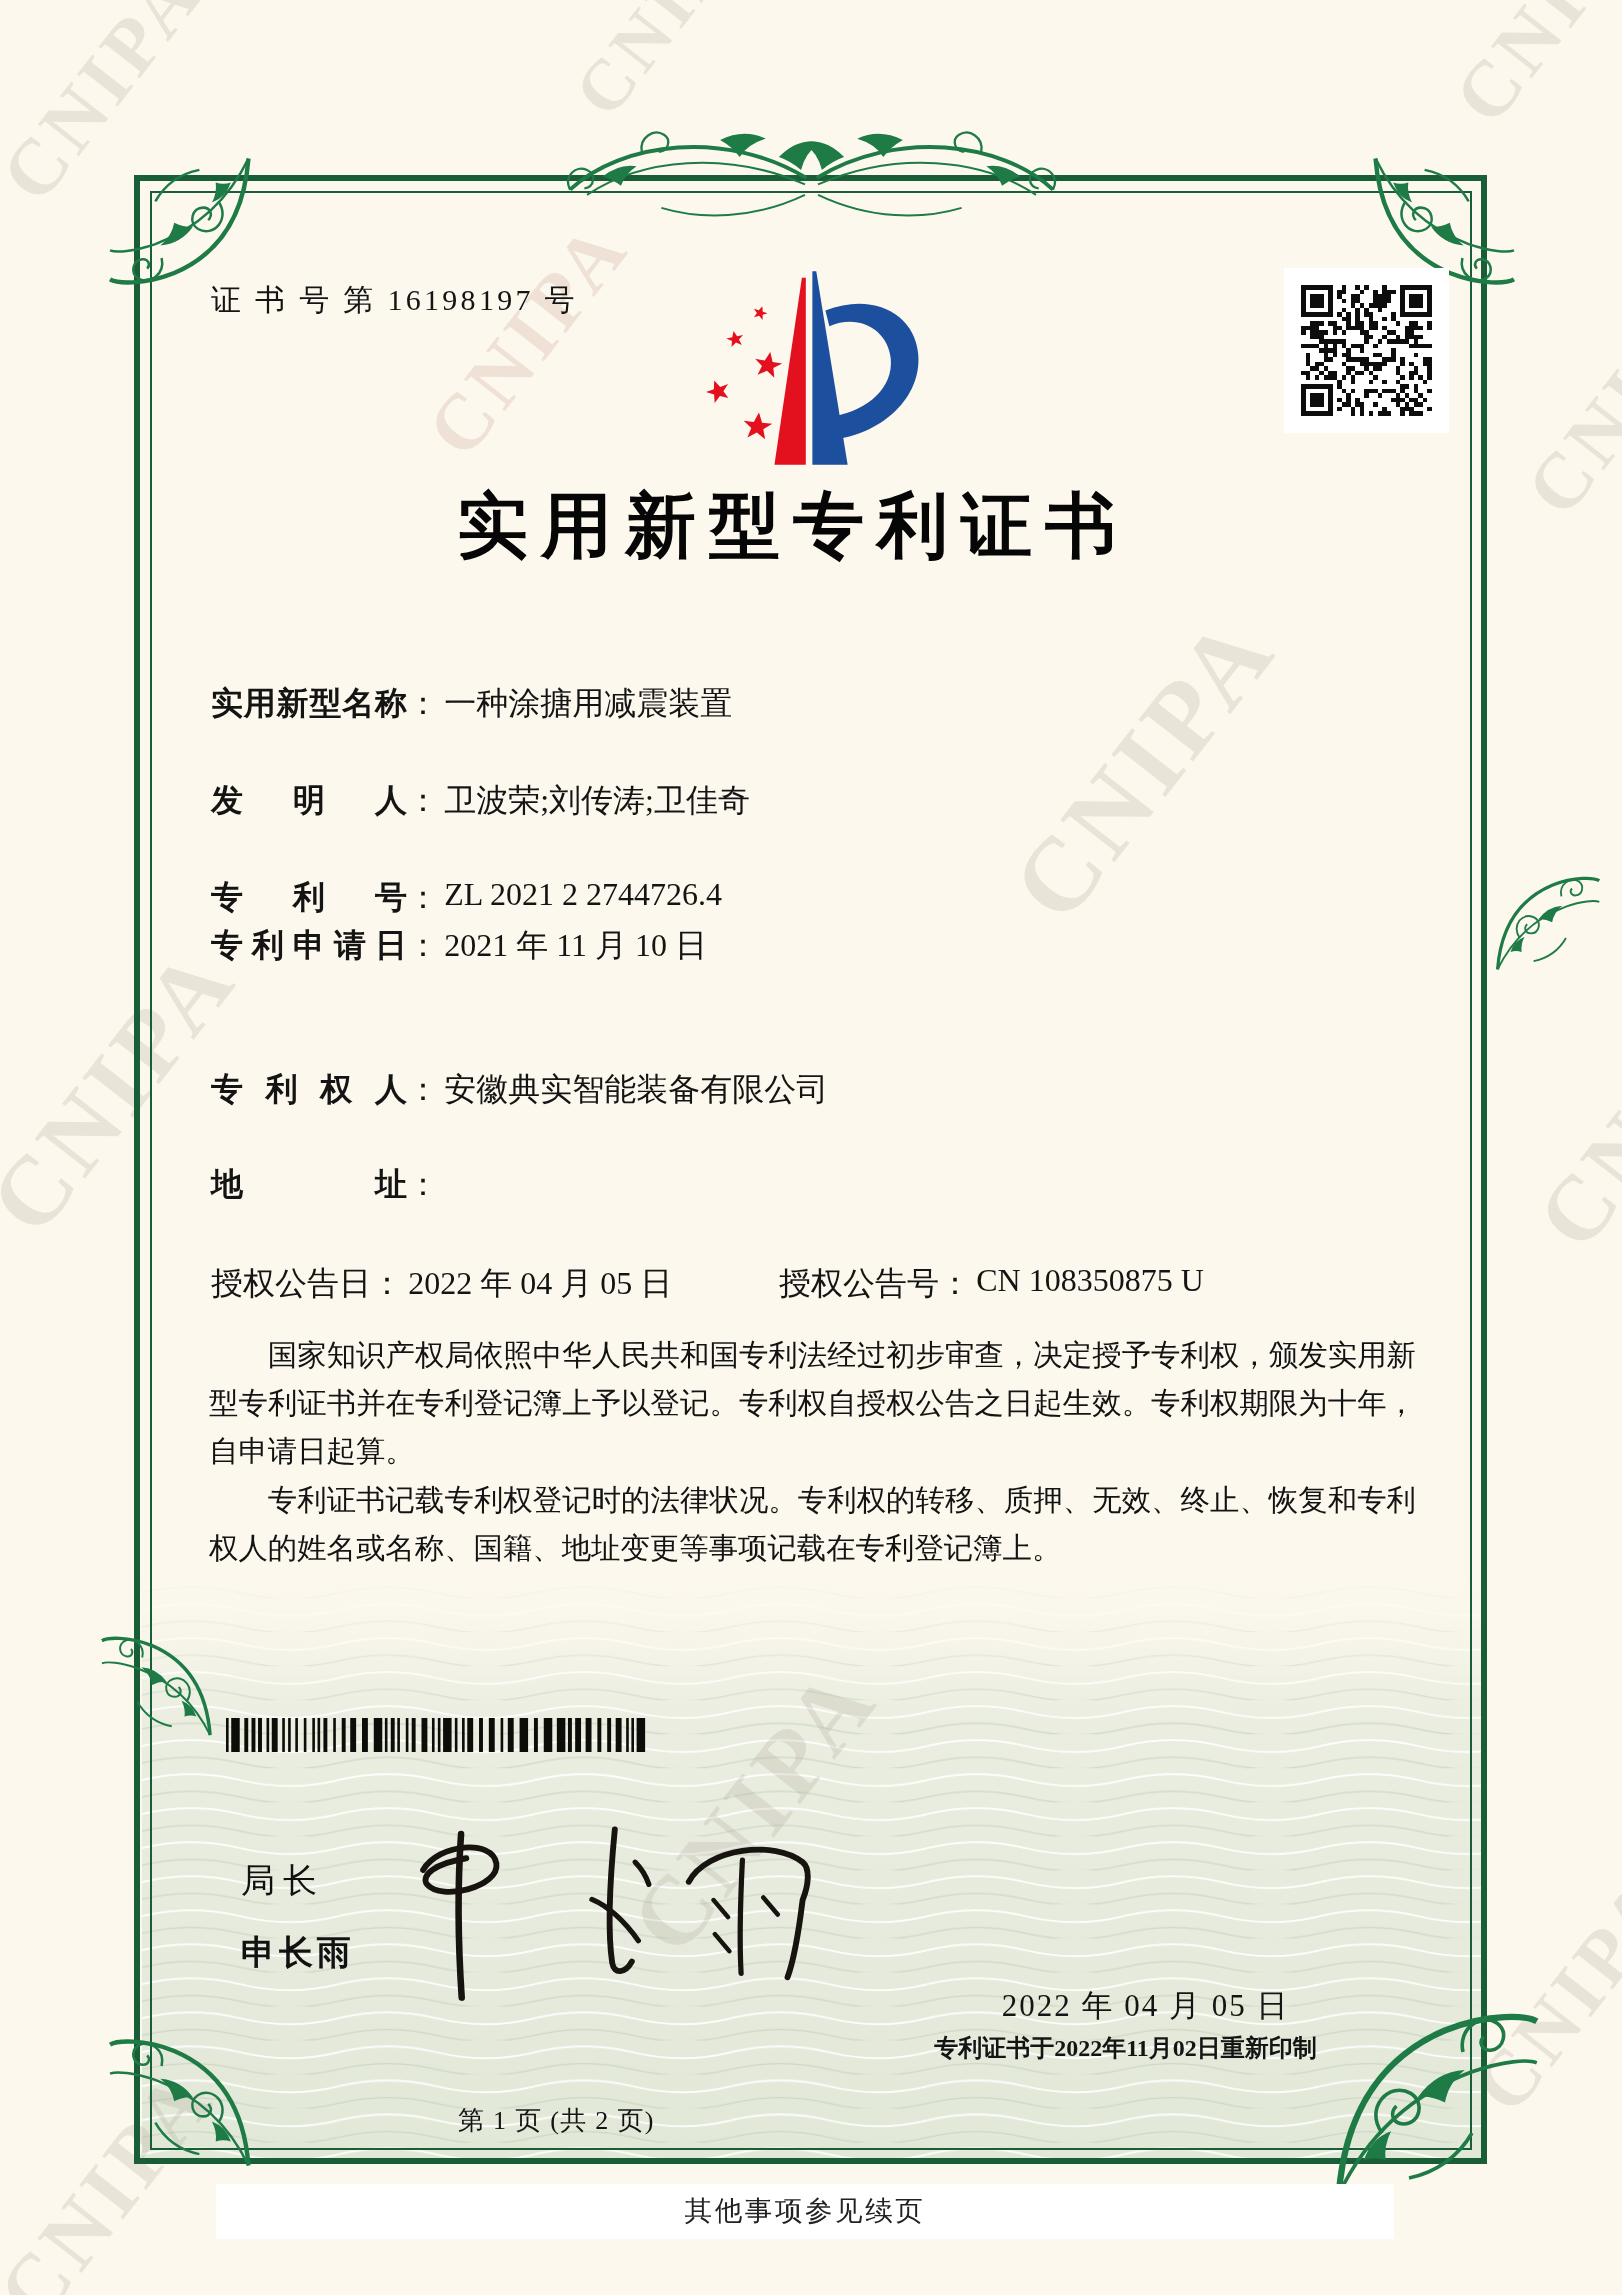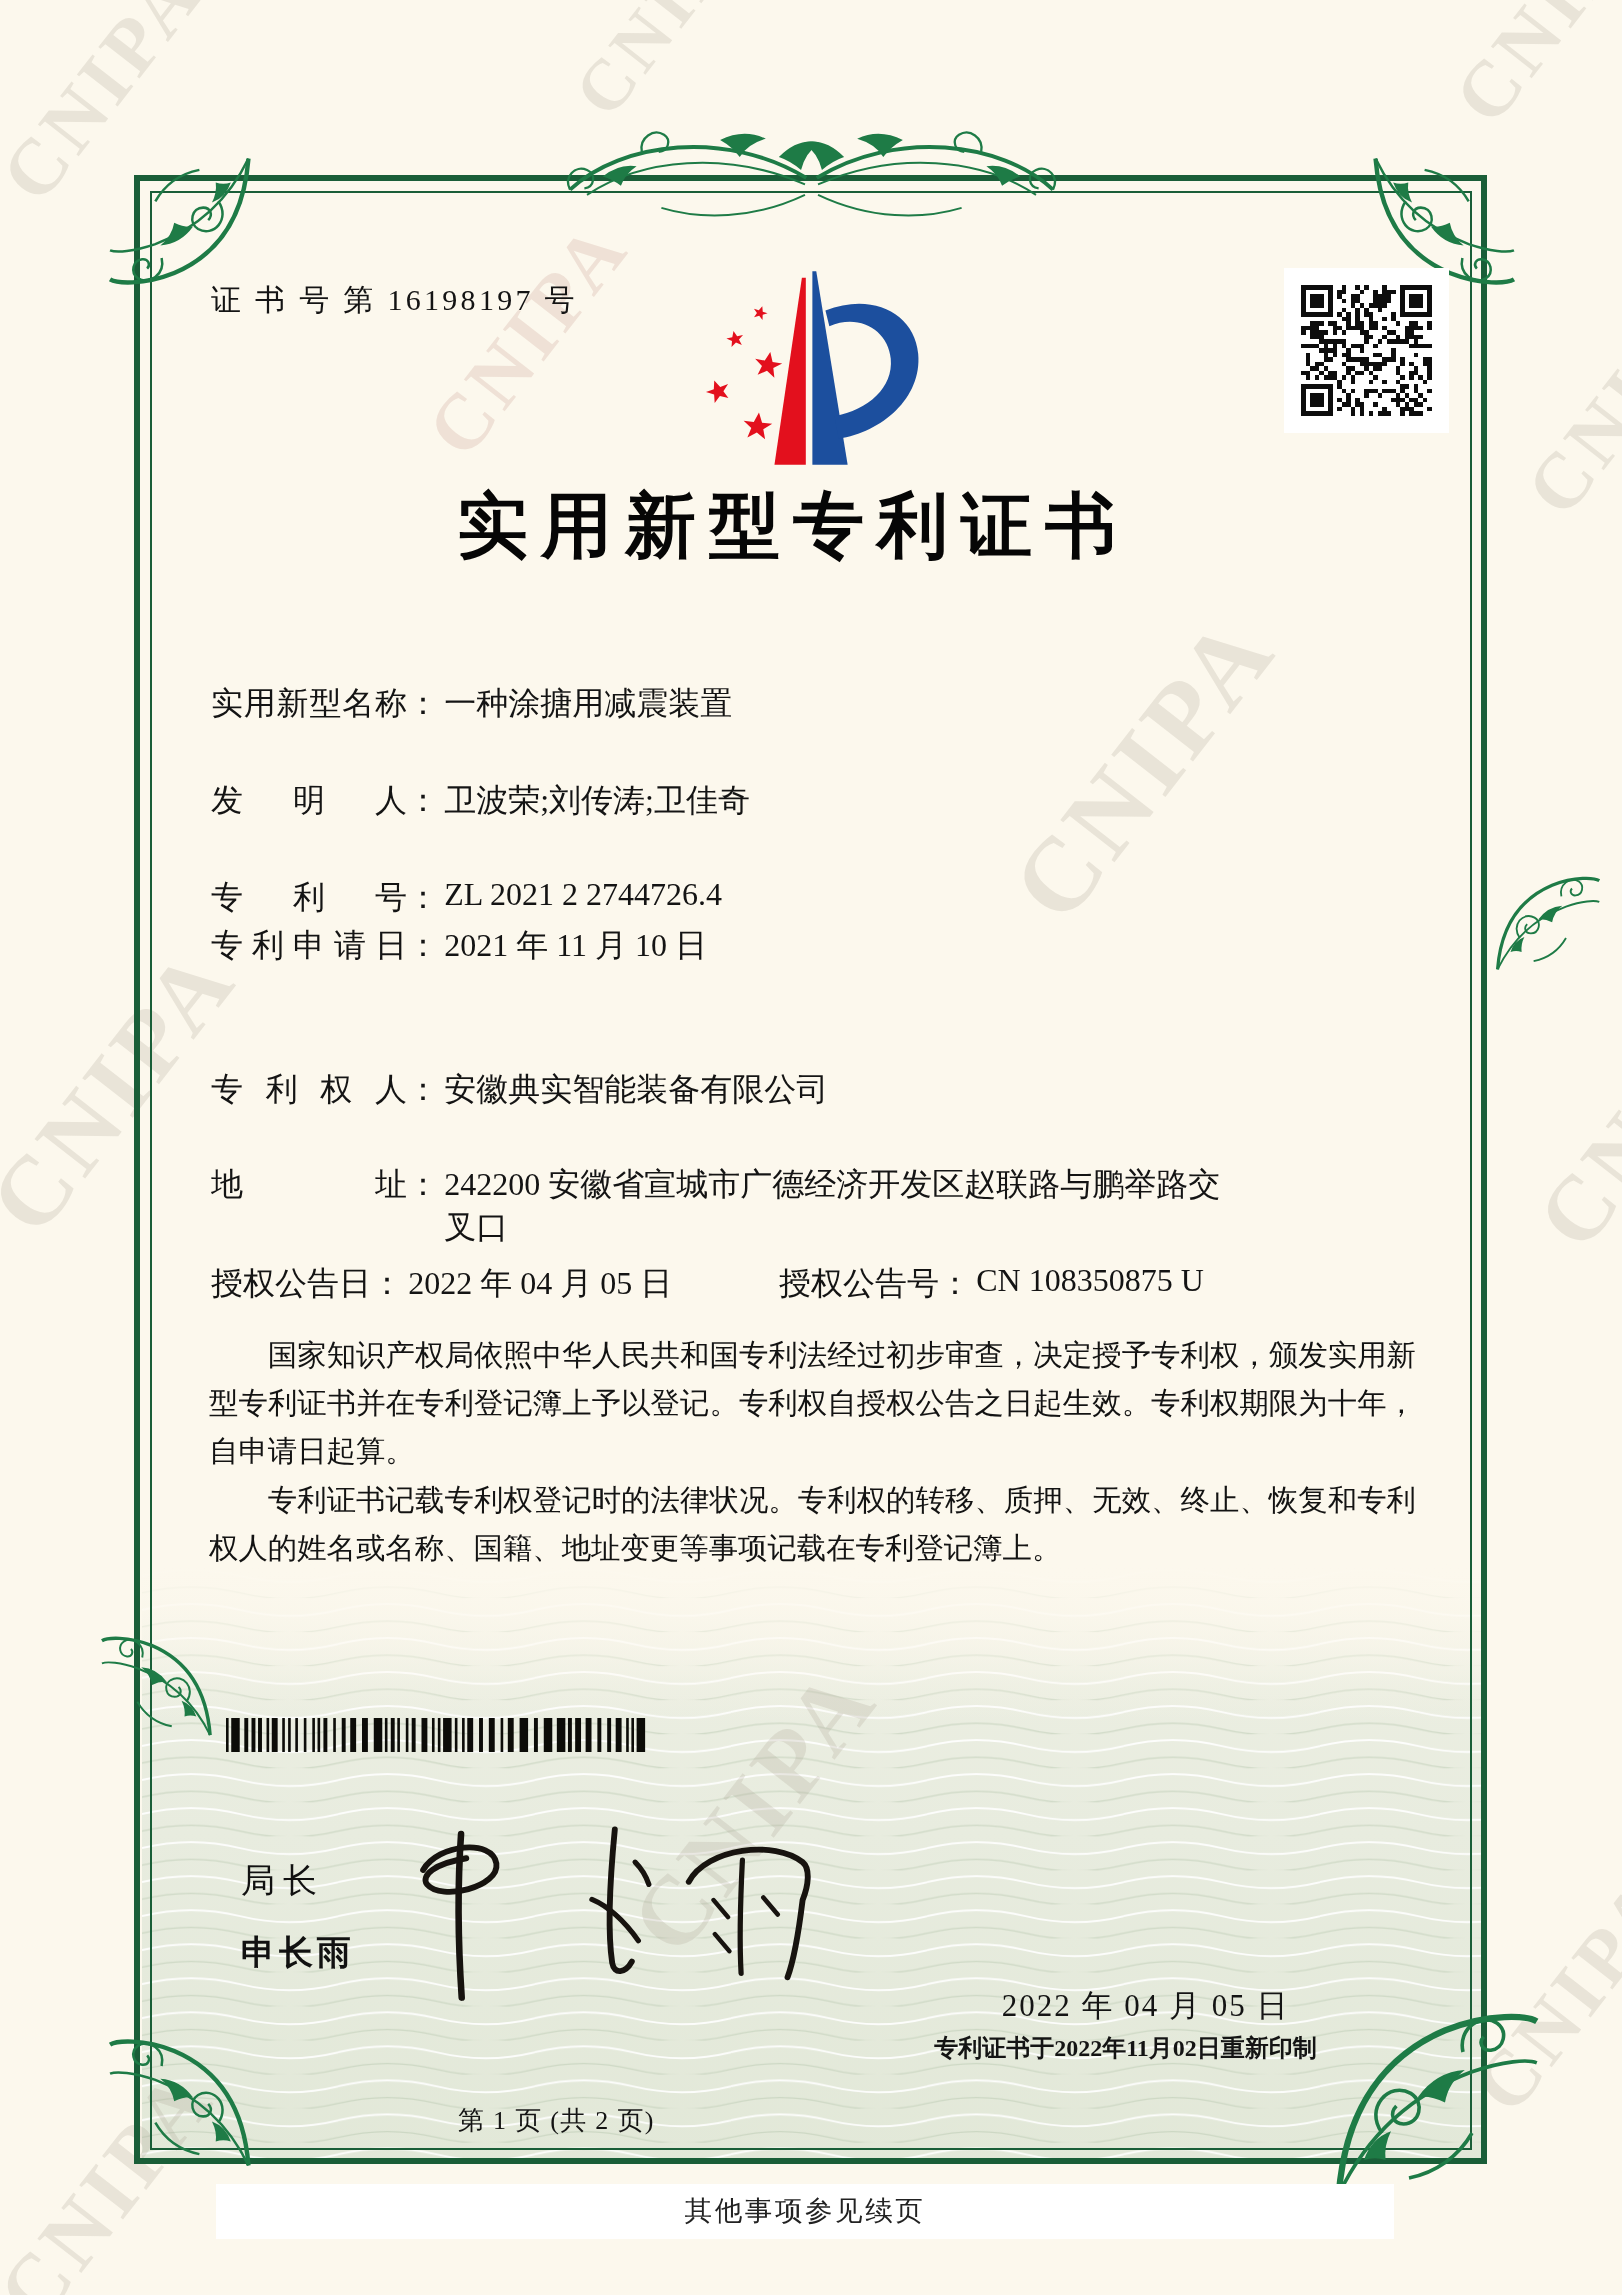--- a/index.html
+++ b/index.html
@@ -23,21 +23,21 @@
              background:linear-gradient(180deg,#fcf8ed 0%,rgba(252,248,237,0) 100%);}
   
   .z{z-index:4;position:absolute;}
   .certno{left:211px;top:280px;font-size:30px;letter-spacing:3.3px;}
   .logo{left:697px;top:270px;}
   .qrbox{left:1284px;top:268px;width:165px;height:165px;background:#ffffff;}
   .qrbox svg{position:absolute;left:17px;top:17px;}
   .title{left:0;width:1586px;top:479px;text-align:center;font-size:71px;font-weight:bold;
          letter-spacing:13px;color:#060606;}
   .row{left:211px;font-size:32px;white-space:nowrap;}
-  .row .lab{display:inline-block;width:196px;text-align:justify;text-align-last:justify;vertical-align:top;}
+  .row .lab{display:inline-block;width:196px;text-align:justify;text-align-last:justify;vertical-align:top;font-weight:bold;}
   .row .col{vertical-align:top;}
   .row .val{margin-left:5.2px;vertical-align:top;}
   .r1{top:682px}.r2{top:779px}.r3{top:876px}.r4{top:924px}.r5{top:1068px}.r6{top:1163px}
   .addrblock{display:inline-block;margin-left:5.2px;vertical-align:top;line-height:43px;white-space:normal;width:883px;}
   .r7{top:1262px}
   .grant2{position:absolute;left:568px;top:0;}
   .para{left:209px;width:1207px;font-size:29.4px;line-height:48px;text-align:justify;
         text-indent:2em;color:#131313;}
   .p1{top:1331px}.p2{top:1476px}
   .barcode{left:226px;top:1718px;}
@@ -452,21 +452,21 @@
   <div class="z row r3">
     <span class="lab">专利号</span><span class="col">：</span><span class="val">ZL 2021 2 2744726.4</span>
   </div>
   <div class="z row r4">
     <span class="lab">专利申请日</span><span class="col">：</span><span class="val">2021 年 11 月 10 日</span>
   </div>
   <div class="z row r5">
     <span class="lab">专利权人</span><span class="col">：</span><span class="val">安徽典实智能装备有限公司</span>
   </div>
   <div class="z row r6">
-    <span class="lab">地址</span><span class="col">：</span><span class="addrblock"><div>242200 安徽省宣城市广德经济开发区赵联路与鹏举路交</div><div>叉口</div></span>
+    <span class="lab">地址</span><span class="col">：</span>
   </div>
   <div class="z row r7">
     <span>授权公告日</span><span>：</span><span class="val">2022 年 04 月 05 日</span>
     <span class="grant2">
       <span>授权公告号</span><span>：</span><span class="val">CN 108350875 U</span>
     </span>
   </div>
 
   <div class="z para p1">国家知识产权局依照中华人民共和国专利法经过初步审查，决定授予专利权，颁发实用新型专利证书并在专利登记簿上予以登记。专利权自授权公告之日起生效。专利权期限为十年，自申请日起算。</div>
   <div class="z para p2">专利证书记载专利权登记时的法律状况。专利权的转移、质押、无效、终止、恢复和专利权人的姓名或名称、国籍、地址变更等事项记载在专利登记簿上。</div>

